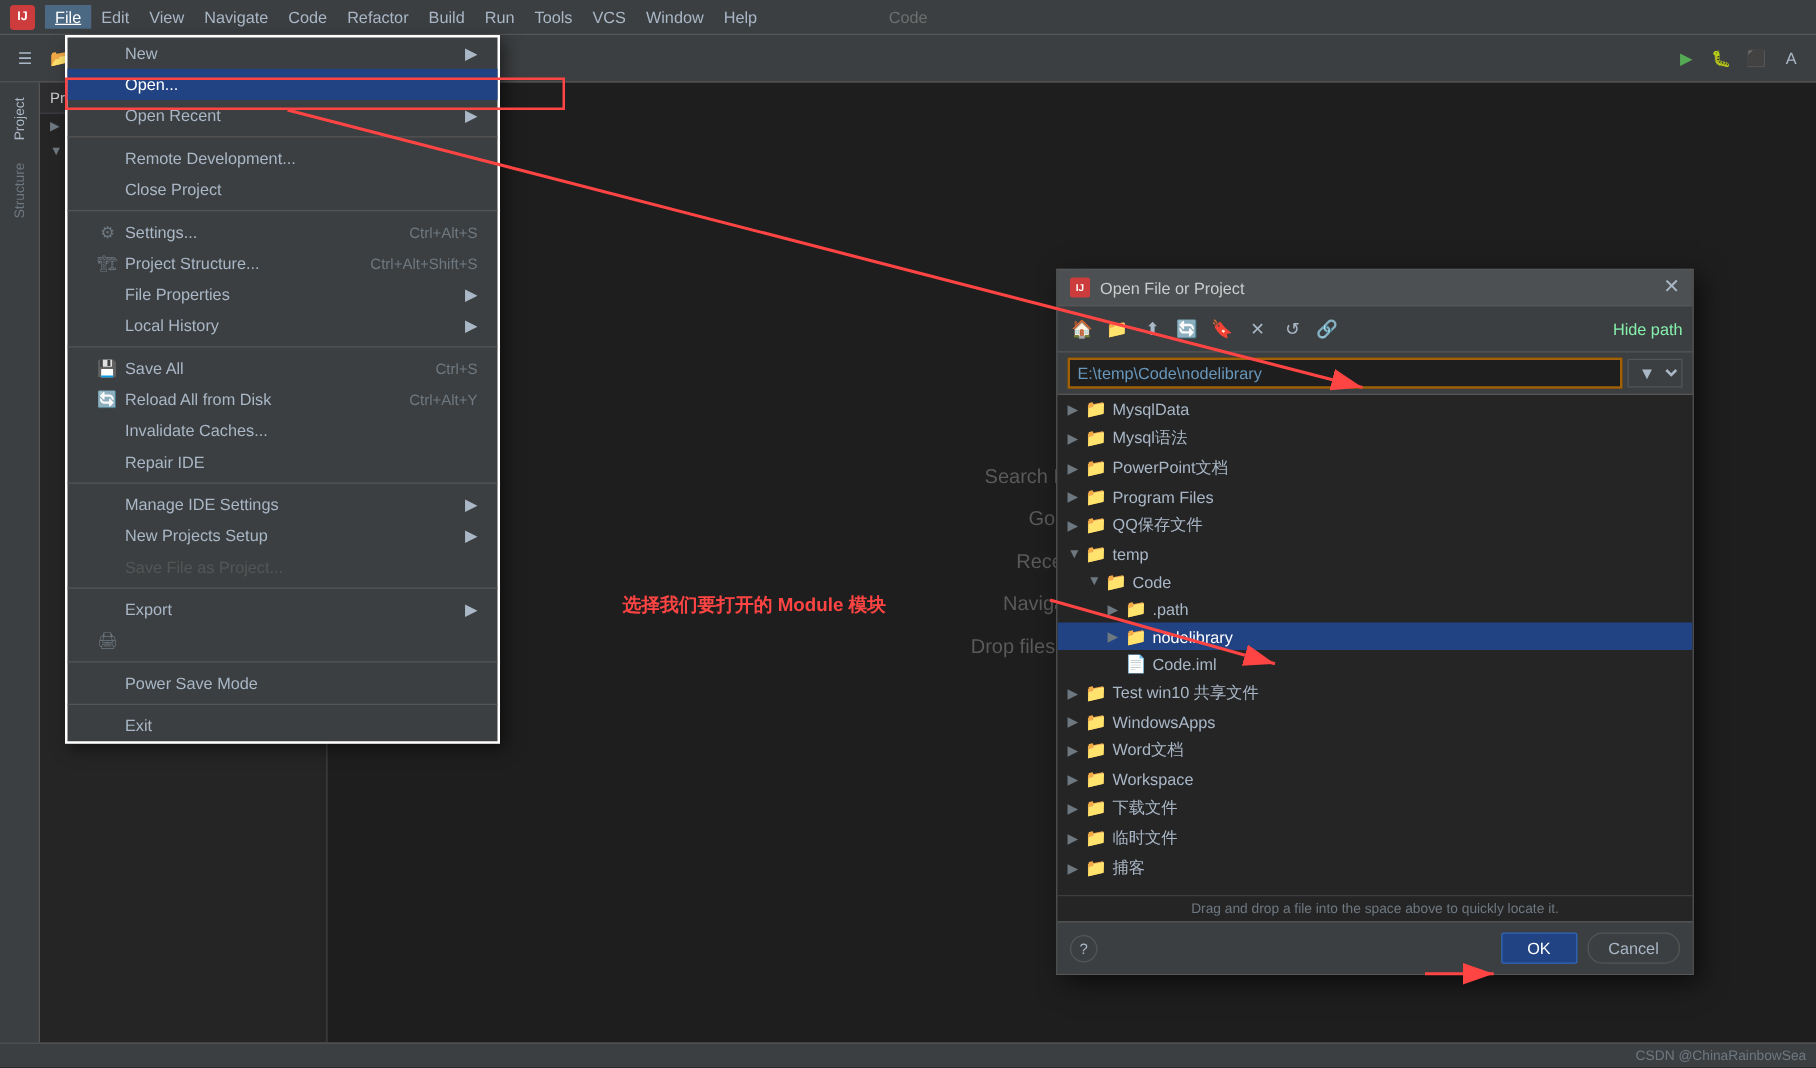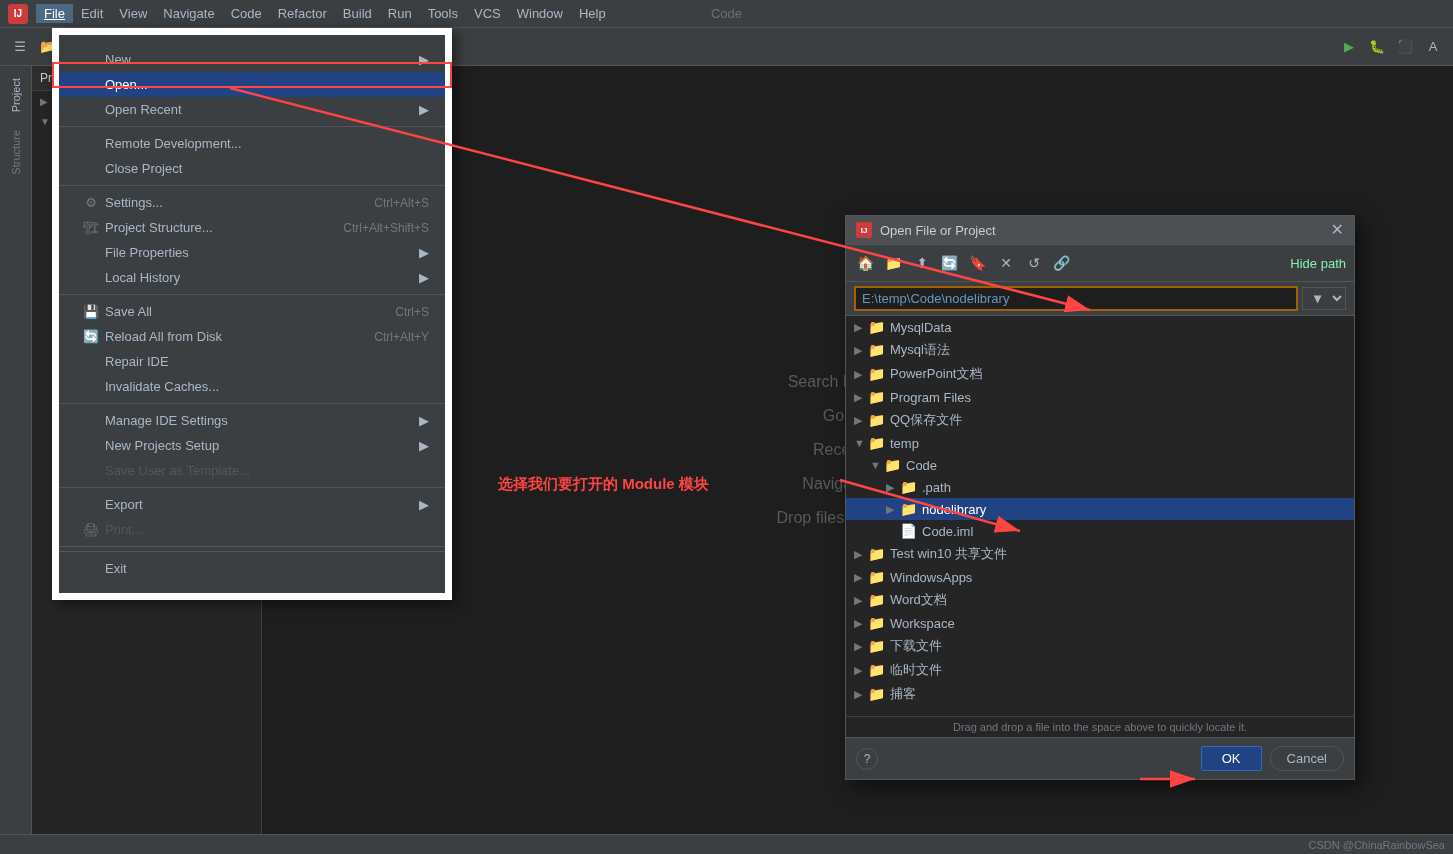--- a/index.html
+++ b/index.html
@@ -176,26 +176,26 @@
     .status-right {
       margin-left: auto;
       color: #6e7880;
     }
 
     
     .file-menu-dropdown {
       position: absolute;
       top: 28px;
       left: 52px;
-      width: 400px;
-      background: #3c3f41;
-      border: 7px solid #ffffff;
+      width: 348px;
+      background: #3c3f41;
+      border: 2px solid #ffffff;
       box-shadow: 4px 4px 12px rgba(0,0,0,0.5);
       z-index: 100;
-      padding: 12px 0;
+      padding: 0 0;
     }
     .dropdown-item {
       display: flex;
       align-items: center;
       justify-content: space-between;
       padding: 5px 16px 5px 24px;
       cursor: pointer;
       font-size: 13px;
       color: #a9b7c6;
       position: relative;
@@ -564,52 +564,55 @@
     <span class="dropdown-item-label">Save All</span>
     <span class="shortcut">Ctrl+S</span>
   </div>
   <div class="dropdown-item">
     <span class="dropdown-icon">🔄</span>
     <span class="dropdown-item-label">Reload All from Disk</span>
     <span class="shortcut">Ctrl+Alt+Y</span>
   </div>
   <div class="dropdown-item">
     <span class="dropdown-icon"></span>
+    <span class="dropdown-item-label">Invalidate Caches...</span>
+  </div>
+  <div class="dropdown-item">
+    <span class="dropdown-icon"></span>
     <span class="dropdown-item-label">Repair IDE</span>
-  </div>
-  <div class="dropdown-item">
-    <span class="dropdown-icon"></span>
-    <span class="dropdown-item-label">Invalidate Caches...</span>
   </div>
   <div class="dropdown-divider"></div>
   <div class="dropdown-item">
     <span class="dropdown-icon"></span>
     <span class="dropdown-item-label">Manage IDE Settings</span>
     <span class="arrow">▶</span>
   </div>
   <div class="dropdown-item">
     <span class="dropdown-icon"></span>
     <span class="dropdown-item-label">New Projects Setup</span>
     <span class="arrow">▶</span>
   </div>
   <div class="dropdown-item disabled">
     <span class="dropdown-icon"></span>
-    <span class="dropdown-item-label">Save User as Template...</span>
+    <span class="dropdown-item-label">Save File as Project...</span>
   </div>
   <div class="dropdown-divider"></div>
   <div class="dropdown-item">
     <span class="dropdown-icon"></span>
     <span class="dropdown-item-label">Export</span>
     <span class="arrow">▶</span>
   </div>
   <div class="dropdown-item disabled">
     <span class="dropdown-icon">🖨</span>
-    <span class="dropdown-item-label">Print...</span>
   </div>
   <div class="dropdown-divider"></div>
+  <div class="dropdown-item">
+    <span class="dropdown-icon"></span>
+    <span class="dropdown-item-label">Power Save Mode</span>
+  </div>
   <div class="dropdown-divider"></div>
   <div class="dropdown-item">
     <span class="dropdown-icon"></span>
     <span class="dropdown-item-label">Exit</span>
   </div>
 </div>
 
 <div class="red-outline" style="top: 62px; left: 52px; width: 400px; height: 26px;"></div>
 
 <div class="dialog-overlay">

